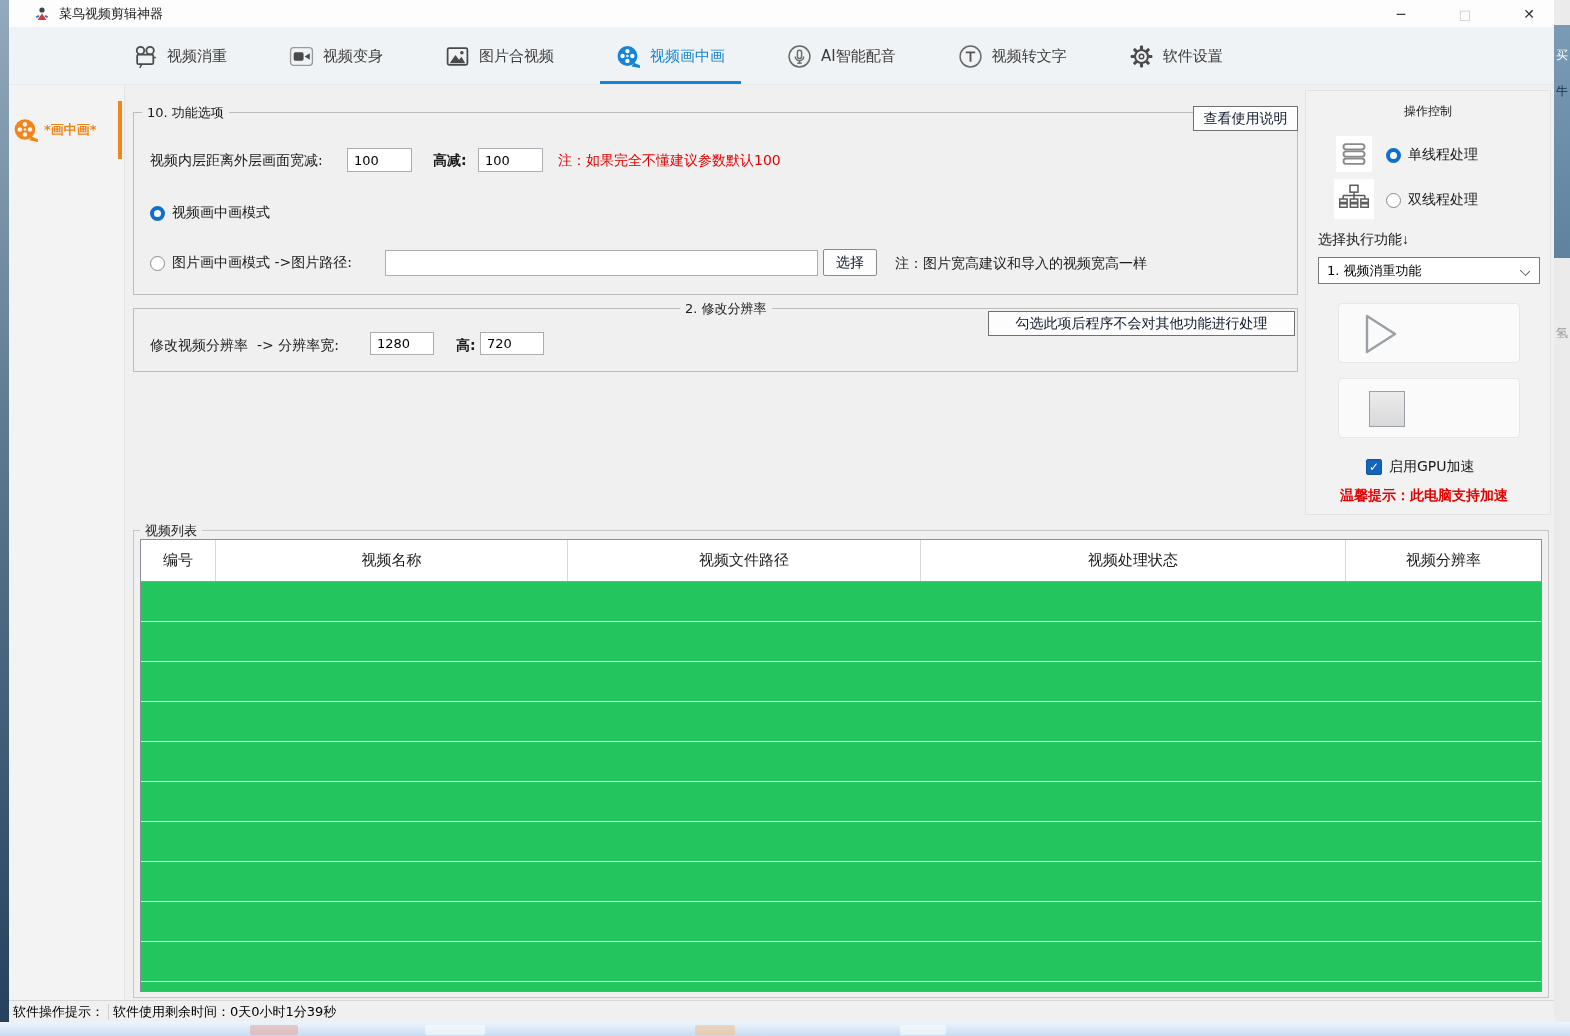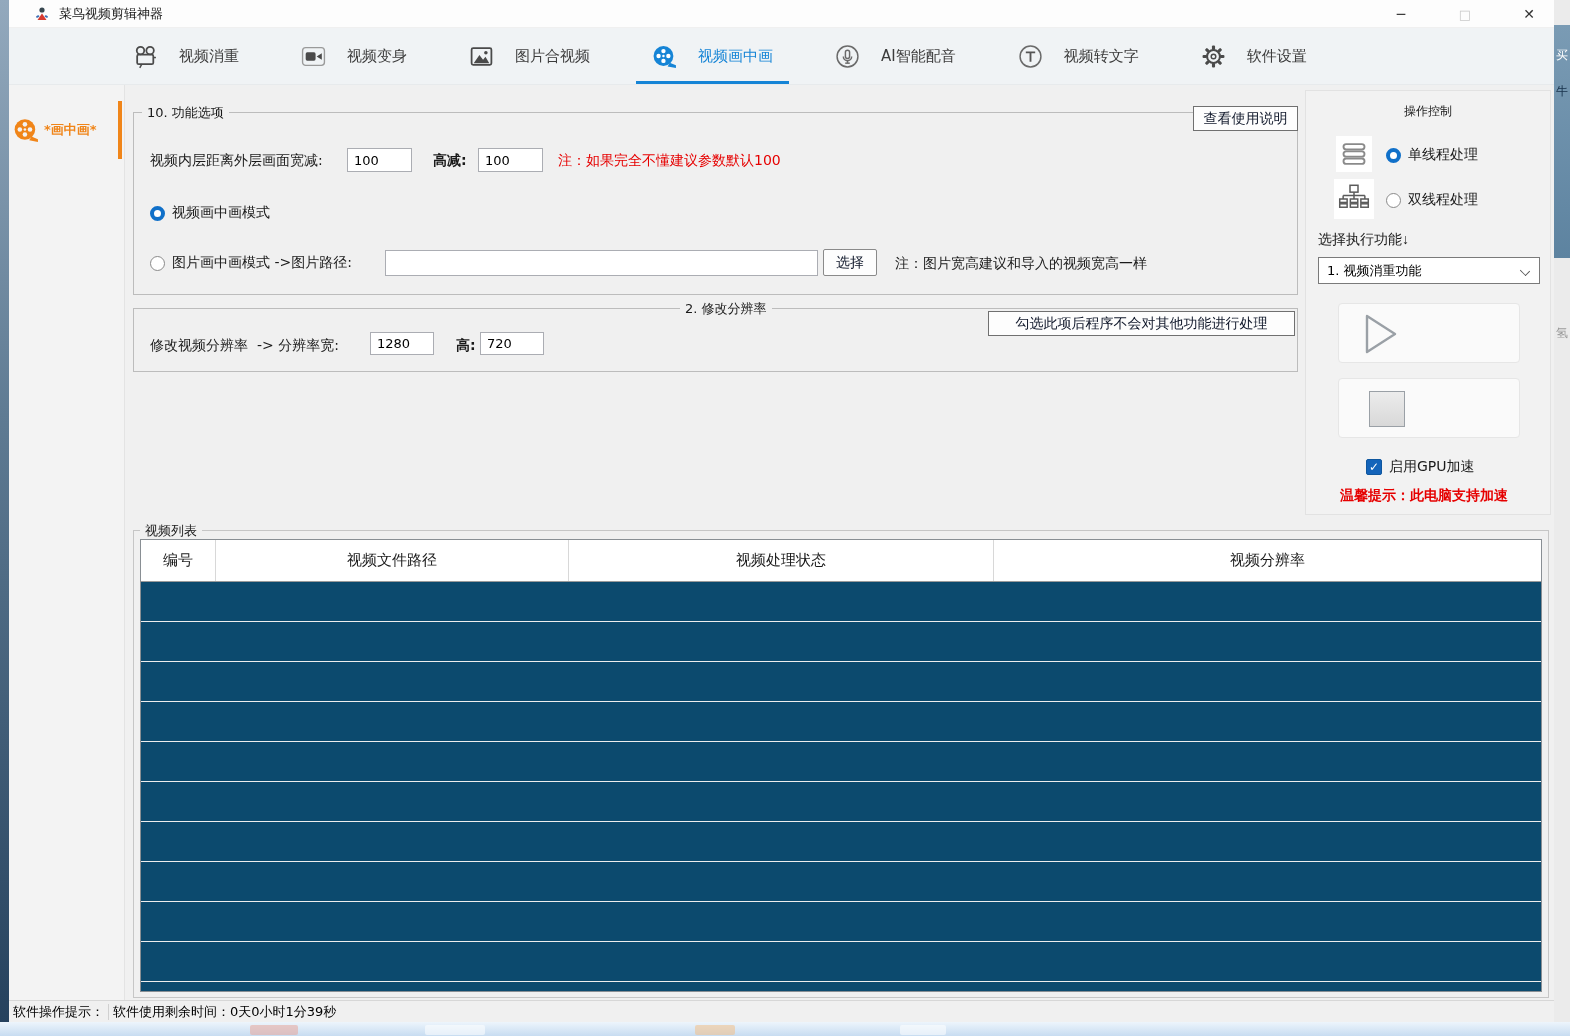--- a/index.html
+++ b/index.html
@@ -25,21 +25,21 @@
     border-bottom:1px solid #f0f0f0; display:flex; align-items:center; }
   .app-ico { margin-left:25px; width:16px; height:16px; }
   .title-text { margin-left:9px; font-size:13px; color:#1a1a1a; }
   .win-controls { position:absolute; right:14px; top:0; height:28px; display:flex; align-items:center; gap:42px; }
   .wc { width:22px; text-align:center; font-size:14px; color:#333; cursor:default; }
   .wc.max { color:#c9c9c9; font-size:13px; }
 
   
   .tabbar { position:absolute; left:0; top:28px; width:100%; height:57px; background:#f0f3f5;
     border-bottom:1px solid #e7eaec; display:flex; align-items:stretch; padding-left:118px; gap:50px; }
-  .tab { position:relative; display:flex; align-items:center; gap:21px; padding:0 6px; font-size:15px; color:#3c3c3c; cursor:pointer; }
+  .tab { position:relative; display:flex; align-items:center; gap:9px; padding:0 6px; font-size:15px; color:#3c3c3c; cursor:pointer; }
   .tab svg { width:25px; height:25px; }
   .tab.active { color:#1584d6; }
   .tab.active::after { content:""; position:absolute; left:-10px; right:-10px; bottom:0; height:3px; background:#1584d6; }
 
   
   .sidebar { position:absolute; left:0; top:85px; width:116px; height:915px; background:#f3f3f3; border-right:1px solid #e3e3e3; }
   .side-item { position:relative; margin-top:16px; height:58px; display:flex; align-items:center; gap:5px; padding-left:4px; cursor:pointer; }
   .side-item svg { width:26px; height:26px; }
   .side-item .lbl { color:#f08519; font-weight:bold; font-size:13px; }
   .side-bar-indicator { position:absolute; right:2px; top:0; width:4px; height:58px; background:#f08519; }
@@ -70,21 +70,21 @@
     display:flex; align-items:center; padding:0 8px; font-size:13px; cursor:pointer; }
   .select .chev { position:absolute; right:10px; top:9px; width:8px; height:8px; border-right:1.6px solid #555; border-bottom:1.6px solid #555; transform:rotate(45deg) scale(1,.8); }
   .bigbtn { position:absolute; left:32px; width:182px; height:60px; background:#fafafa; border:1px solid #e6e6e6; border-radius:4px; cursor:pointer; }
   .play-tri-outline { position:absolute; left:24px; top:8px; width:36px; height:44px; }
   .stop-sq { position:absolute; left:30px; top:12px; width:36px; height:36px; background:linear-gradient(#ececec,#d8d8d8); border:1px solid #9aa0a6; }
   .gpu-row { position:absolute; left:60px; top:367px; display:flex; align-items:center; gap:7px; cursor:pointer; }
   .checkbox { width:16px; height:16px; background:#1464ba; border:1px solid #0f579f; border-radius:2px; color:#fff; font-size:12px; line-height:15px; text-align:center; flex:none; }
   .gpu-note { position:absolute; left:0; top:396px; width:236px; text-align:center; font-size:14px; font-weight:600; }
 
   
-  .vtable { position:absolute; left:131px; top:539px; width:1402px; height:453px; background:#0c4a6e; border:1px solid #898f94; }
+  .vtable { position:absolute; left:131px; top:539px; width:1402px; height:453px; background:#22c55e; border:1px solid #898f94; }
   .thead { display:flex; height:42px; border-bottom:1px solid #9a9a9a; background:#fff; }
   .th { display:flex; align-items:center; justify-content:center; font-size:15px; color:#1a1a1a; border-right:1px solid #d8d8d8; }
   .th:last-child { border-right:none; }
   .c0{width:75px;} .c1{width:352px;} .c2{width:353px;} .c3{width:425px;} .c4{flex:1;}
   .trow { height:40px; border-bottom:1px solid #ededed; }
 
   
   .statusbar { position:absolute; left:0; top:1000px; width:100%; height:22px; background:#f0f0f0; border-top:1px solid #d7d7d7;
     display:flex; align-items:center; font-size:13px; color:#000000; }
   .sb-sep { width:1px; height:16px; background:#d0d0d0; margin:0 4px; }
@@ -304,20 +304,21 @@
     </div>
     <div class="gpu-note red">温馨提示：此电脑支持加速</div>
   </div>
 
   <div class="groupbox" style="left:124px; top:530px; width:1416px; height:468px; border-color:#c6c6c6;">
     <span class="legend" style="left:6px;">视频列表</span>
   </div>
   <div class="vtable">
     <div class="thead">
       <div class="th c0">编号</div>
+      <div class="th c1">视频名称</div>
       <div class="th c2">视频文件路径</div>
       <div class="th c3">视频处理状态</div>
       <div class="th c4">视频分辨率</div>
     </div>
     <div class="trow"></div>
     <div class="trow"></div>
     <div class="trow"></div>
     <div class="trow"></div>
     <div class="trow"></div>
     <div class="trow"></div>

